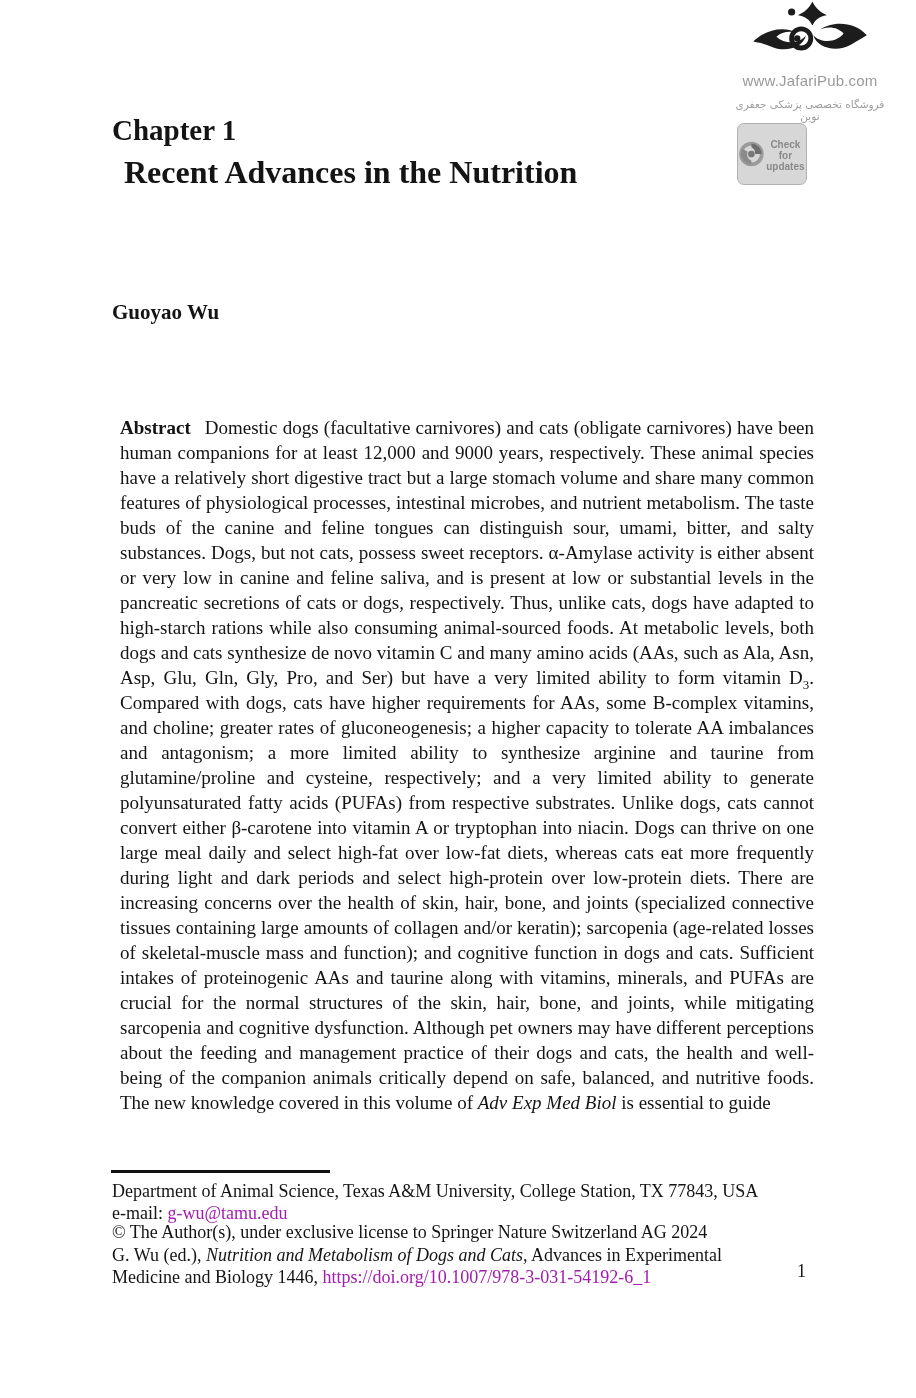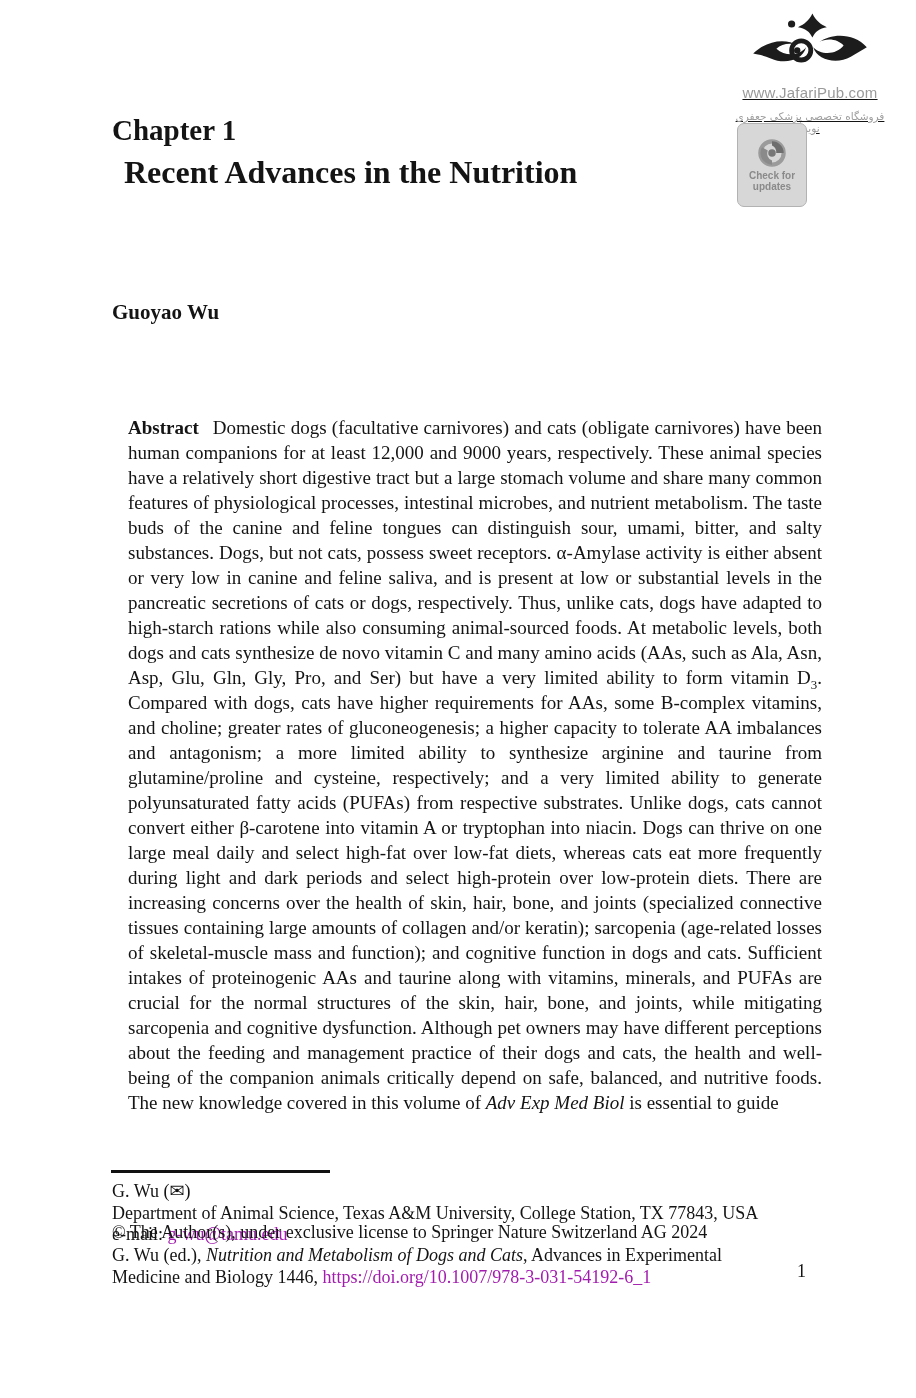--- a/index.html
+++ b/index.html
@@ -5,40 +5,40 @@
   html,body{margin:0;padding:0;background:#ffffff;}
   .page{
     position:relative;
     width:916px;height:1398px;
     background:#ffffff;
     font-family:"Liberation Serif","DejaVu Serif",serif;
     color:#141414;
     overflow:hidden;
   }
   
-  .logo{position:absolute;top:12px;left:726px;width:168px;text-align:center;text-decoration:underline;}
+  .logo{position:absolute;top:0;left:726px;width:168px;text-align:center;}
   .logo svg{width:122px;height:76px;display:block;margin:0 auto;}
   .logo-url{font-family:"Liberation Sans","DejaVu Sans",sans-serif;font-size:15px;color:#9a9a9a;letter-spacing:.2px;margin-top:-4px;}
   .logo-tagline{font-family:"DejaVu Sans",sans-serif;font-size:10.5px;color:#9e9e9e;margin-top:9px;direction:rtl;}
   
   .badge{
-    position:absolute;top:123px;left:737px;width:70px;height:84px;
+    position:absolute;top:123px;left:737px;width:70px;height:62px;
     background:#d7d7d7;border:1px solid #b2b2b2;border-radius:7px;
-    box-sizing:border-box;display:flex;flex-direction:column;align-items:center;justify-content:center;
+    box-sizing:border-box;display:flex;flex-direction:row;align-items:center;justify-content:center;
     cursor:pointer;
   }
   .badge svg{width:30px;height:30px;display:block;}
   .badge-text{font-family:"Liberation Sans","DejaVu Sans",sans-serif;font-size:10px;font-weight:bold;line-height:11px;color:#8a8a8a;text-align:center;margin-top:2px;}
   
   .chapter-label{position:absolute;top:114px;left:112px;font-size:29px;font-weight:bold;}
   .chapter-title{position:absolute;top:152px;left:124px;font-size:32px;font-weight:bold;line-height:40px;}
   .author{position:absolute;top:276px;left:112px;font-size:21px;font-weight:bold;margin-top:24px;}
   
   .abstract{
-    position:absolute;top:396px;left:128px;width:694px;
+    position:absolute;top:396px;left:120px;width:694px;
     font-size:19px;line-height:25px;text-align:justify;
   }
   .abstract .abs-label{font-weight:bold;padding-right:14px;}
   .abstract sub{font-size:0.68em;line-height:0;}
   .it{font-style:italic;}
   .link{color:#a21caf;}
   
   .fn-rule{position:absolute;top:1170px;left:111px;width:219px;height:3px;background:#111;}
   .footnote{position:absolute;top:1181px;left:112px;width:700px;font-size:18px;line-height:21.5px;}
   
@@ -79,21 +79,20 @@
   <div class="chapter-label">Chapter 1</div>
   <div class="chapter-title">
     <div>Recent Advances in the Nutrition</div>
   </div>
   <div class="author">Guoyao Wu</div>
 
   <p class="abstract"><span class="abs-label">Abstract</span><span><span>Domestic dogs (facultative carnivores) and cats (obligate carnivores) have been human companions for at least 12,000 and 9000 years, respectively. These animal species have a relatively short digestive tract but a large stomach volume and share many common features of physiological processes, intestinal microbes, and nutrient metabolism. The taste buds of the canine and feline tongues can distinguish sour, umami, bitter, and salty substances. Dogs, but not cats, possess sweet receptors. α-Amylase activity is either absent or very low in canine and feline saliva, and is present at low or substantial levels in the pancreatic secretions of cats or dogs, respectively. Thus, unlike cats, dogs have adapted to high-starch rations while also consuming animal-sourced foods. At metabolic levels, both dogs and cats synthesize de novo vitamin C and many amino acids (AAs, such as Ala, Asn, Asp, Glu, Gln, Gly, Pro, and Ser) but have a very limited ability to form vitamin D</span><sub>3</sub><span>. Compared with dogs, cats have higher requirements for AAs, some B-complex vitamins, and choline; greater rates of gluconeogenesis; a higher capacity to tolerate AA imbalances and antagonism; a more limited ability to synthesize arginine and taurine from glutamine/proline and cysteine, respectively; and a very limited ability to generate polyunsaturated fatty acids (PUFAs) from respective substrates. Unlike dogs, cats cannot convert either β-carotene into vitamin A or tryptophan into niacin. Dogs can thrive on one large meal daily and select high-fat over low-fat diets, whereas cats eat more frequently during light and dark periods and select high-protein over low-protein diets. There are increasing concerns over the health of skin, hair, bone, and joints (specialized connective tissues containing large amounts of collagen and/or keratin); sarcopenia (age-related losses of skeletal-muscle mass and function); and cognitive function in dogs and cats. Sufficient intakes of proteinogenic AAs and taurine along with vitamins, minerals, and PUFAs are crucial for the normal structures of the skin, hair, bone, and joints, while mitigating sarcopenia and cognitive dysfunction. Although pet owners may have different perceptions about the feeding and management practice of their dogs and cats, the health and well-being of the companion animals critically depend on safe, balanced, and nutritive foods. The new knowledge covered in this volume of </span><span class="it">Adv Exp Med Biol</span><span> is essential to guide</span></span></p>
 
   <div class="fn-rule"></div>
   <div class="footnote">
-    <div>G. Wu (✉)</div>
     <div>Department of Animal Science, Texas A&amp;M University, College Station, TX 77843, USA</div>
     <div><span>e-mail: </span><span class="link">g-wu@tamu.edu</span></div>
   </div>
 
   <div class="footer">
     <div>© The Author(s), under exclusive license to Springer Nature Switzerland AG 2024</div>
     <div><span>G. Wu (ed.), </span><span class="it">Nutrition and Metabolism of Dogs and Cats</span><span>, Advances in Experimental</span></div>
     <div><span>Medicine and Biology 1446, </span><span class="link">https://doi.org/10.1007/978-3-031-54192-6_1</span></div>
   </div>
   <div class="page-num">1</div>

